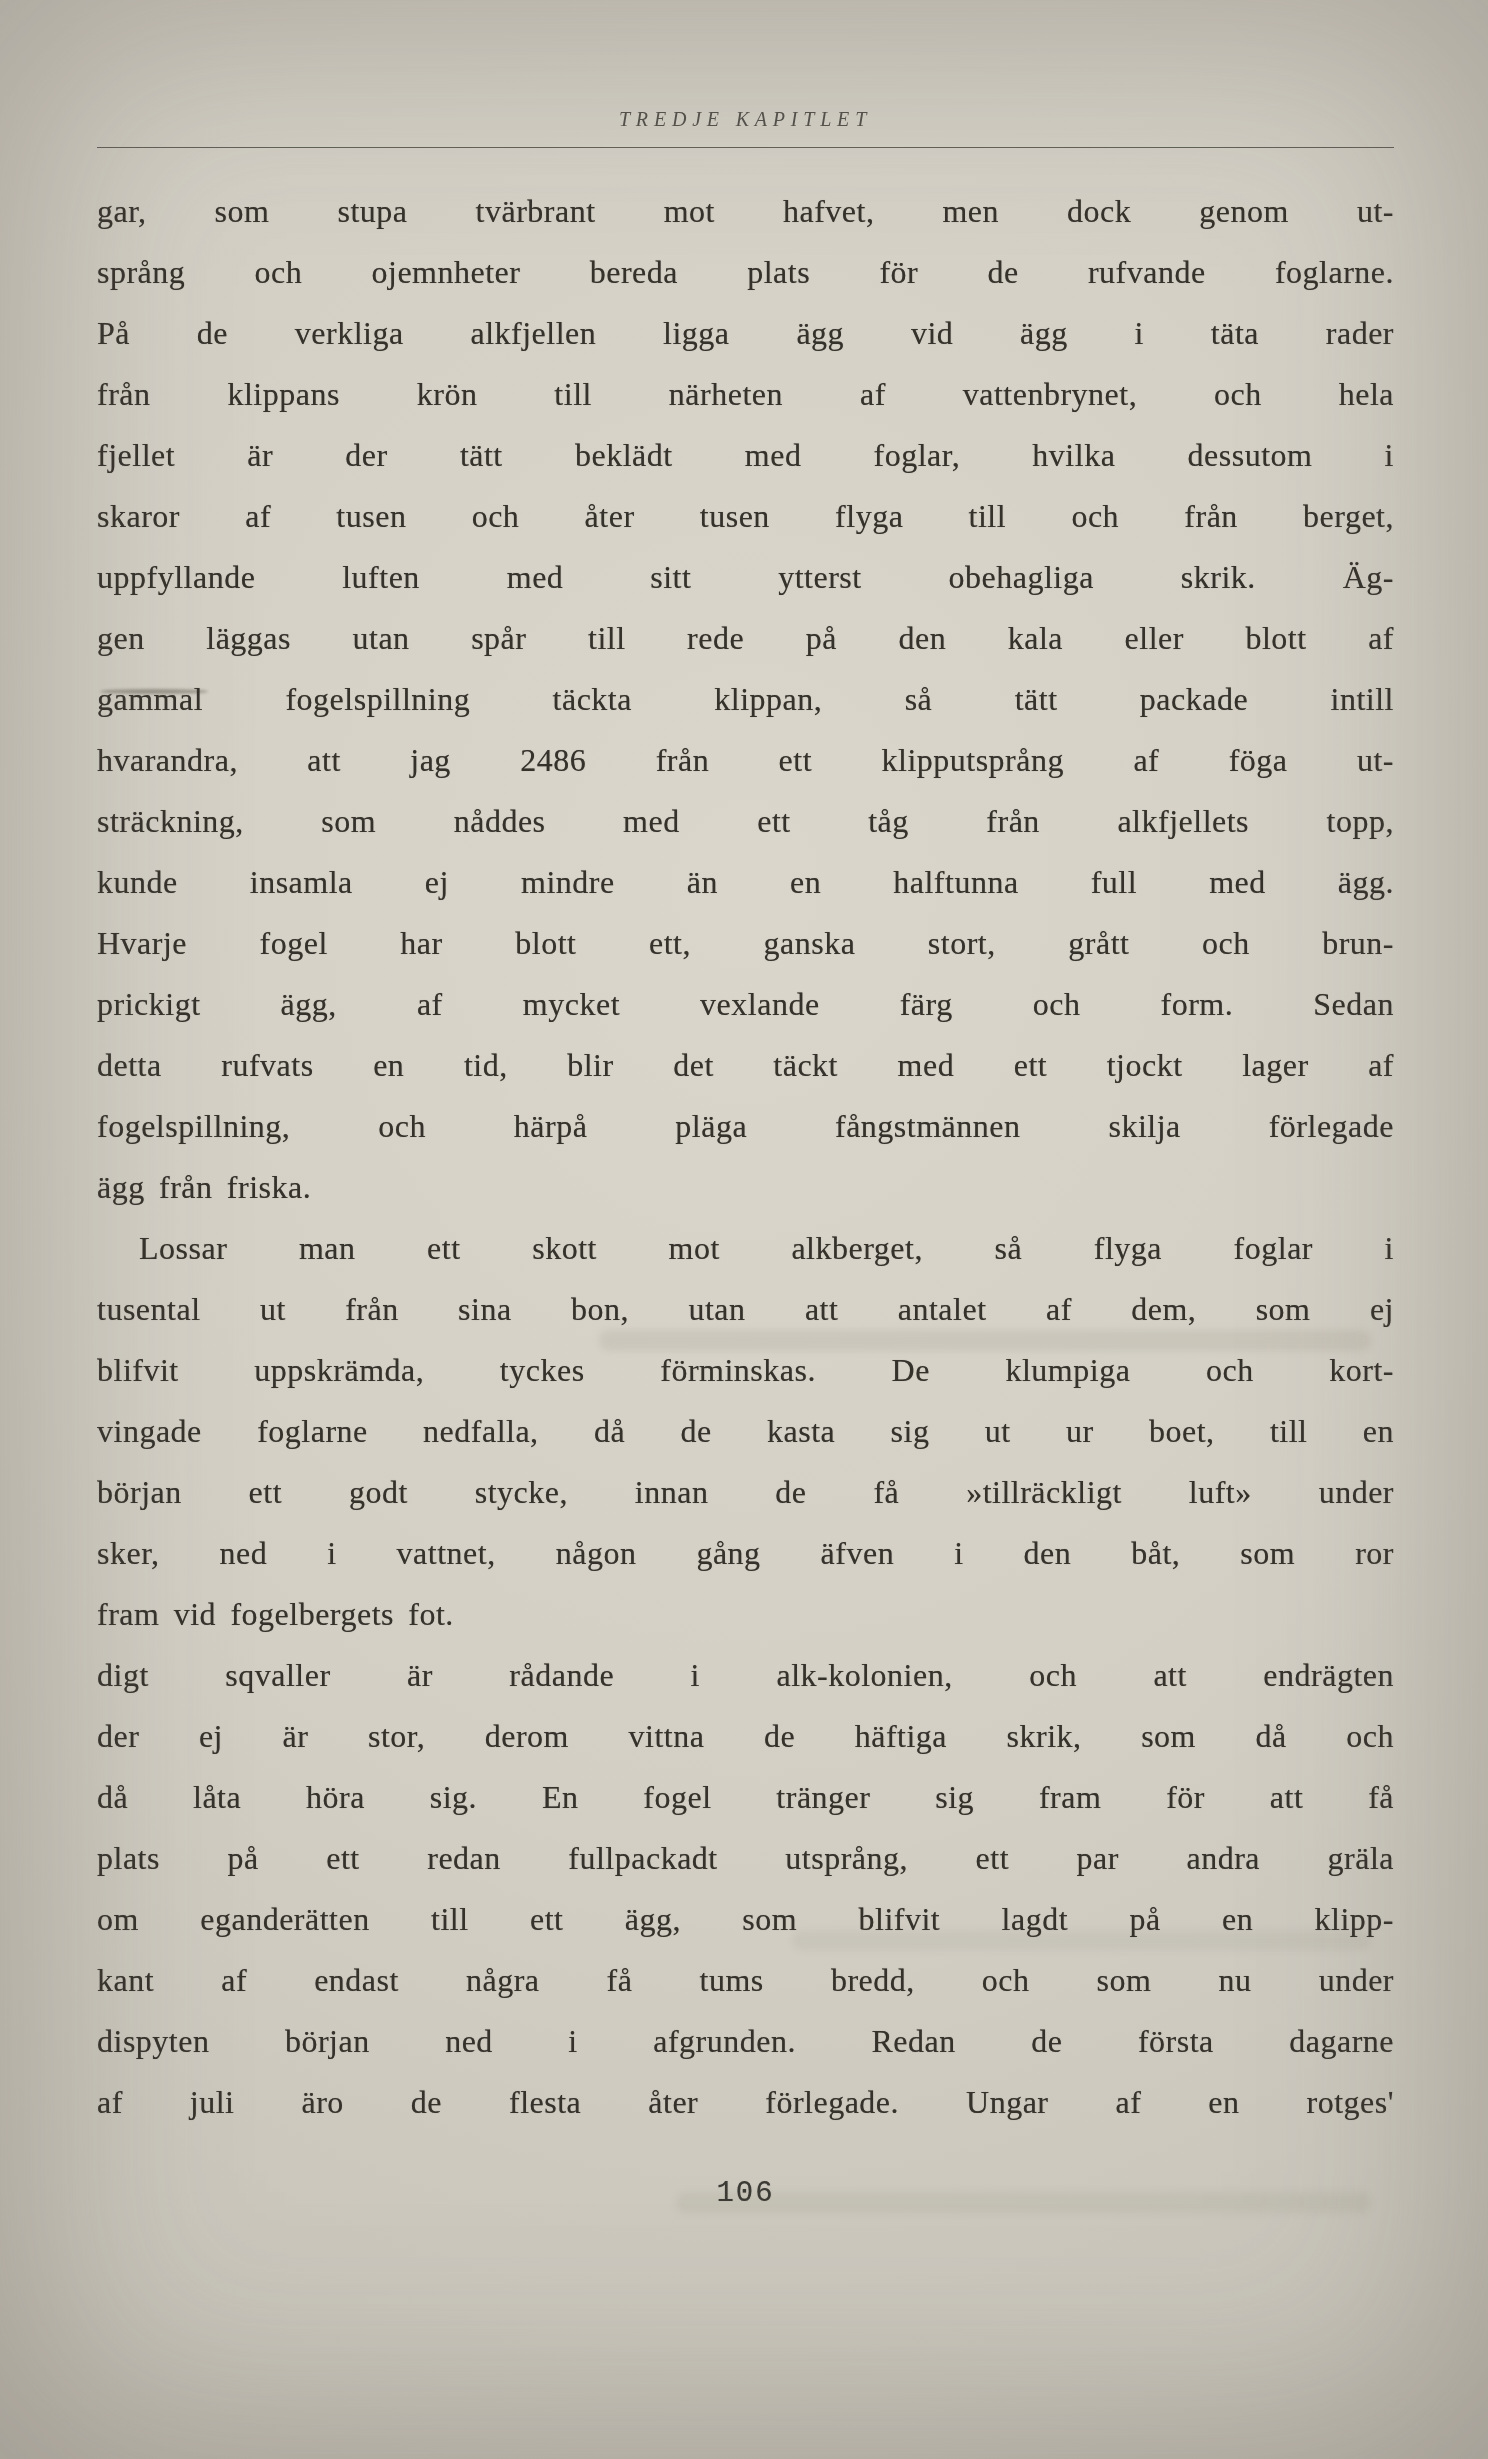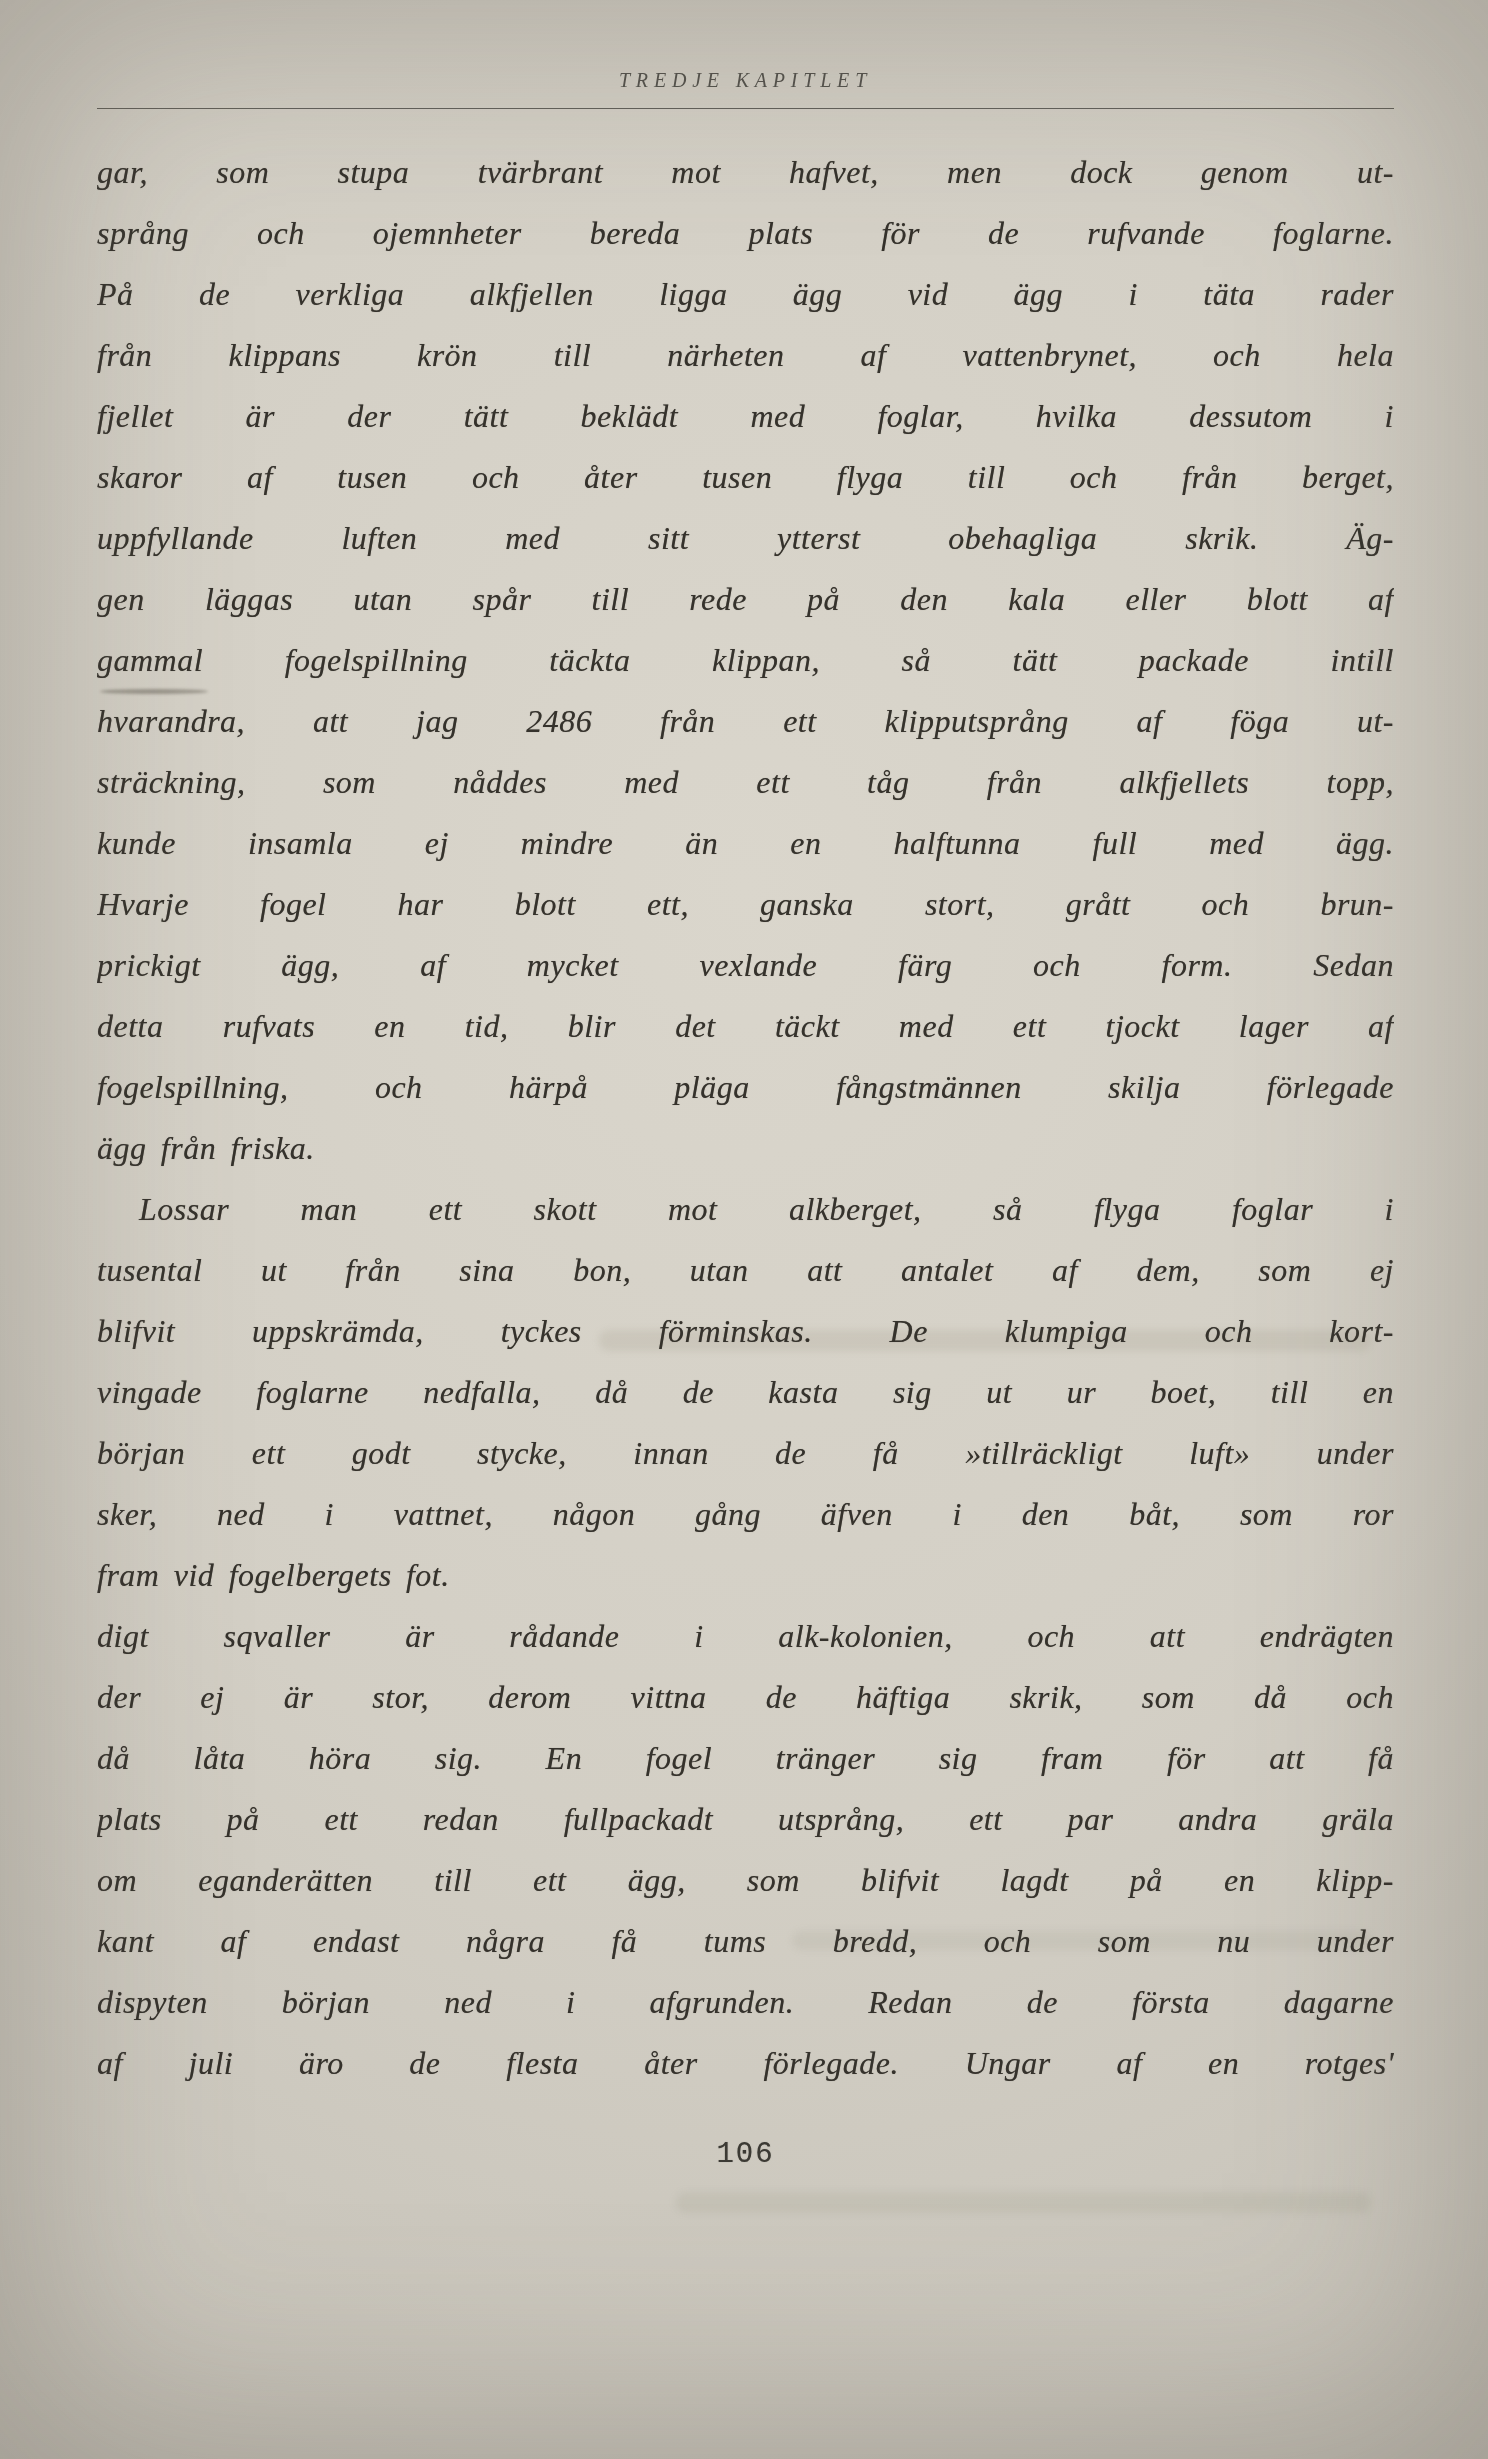--- a/index.html
+++ b/index.html
@@ -19,21 +19,21 @@
   .vignette {
     position: absolute;
     inset: 0;
     pointer-events: none;
     box-shadow: inset 0 0 203px 43px rgba(95, 90, 78, 0.30);
     z-index: 5;
   }
 
   .page {
     position: relative;
-    padding: 69px 95px 0 97px;
+    padding: 108px 95px 0 97px;
     z-index: 2;
   }
 
   .running-head {
     text-align: center;
     font-style: italic;
     font-size: 20px;
     letter-spacing: 5.8px;
     color: #53514b;
     margin-bottom: 16.4px;
@@ -56,21 +56,20 @@
 
   .paragraph { display: block; }
 
   .line {
     display: block;
     height: 61px;
     line-height: 61px;
     text-align: justify;
     text-align-last: justify;
     overflow: hidden;
-    font-style: italic;
   }
 
   .line.short { text-align-last: left; }
 
   .line.indent { text-indent: 42px; }
 
   .page-footer { margin-top: 44px; }
 
   .page-number {
     text-align: center;

